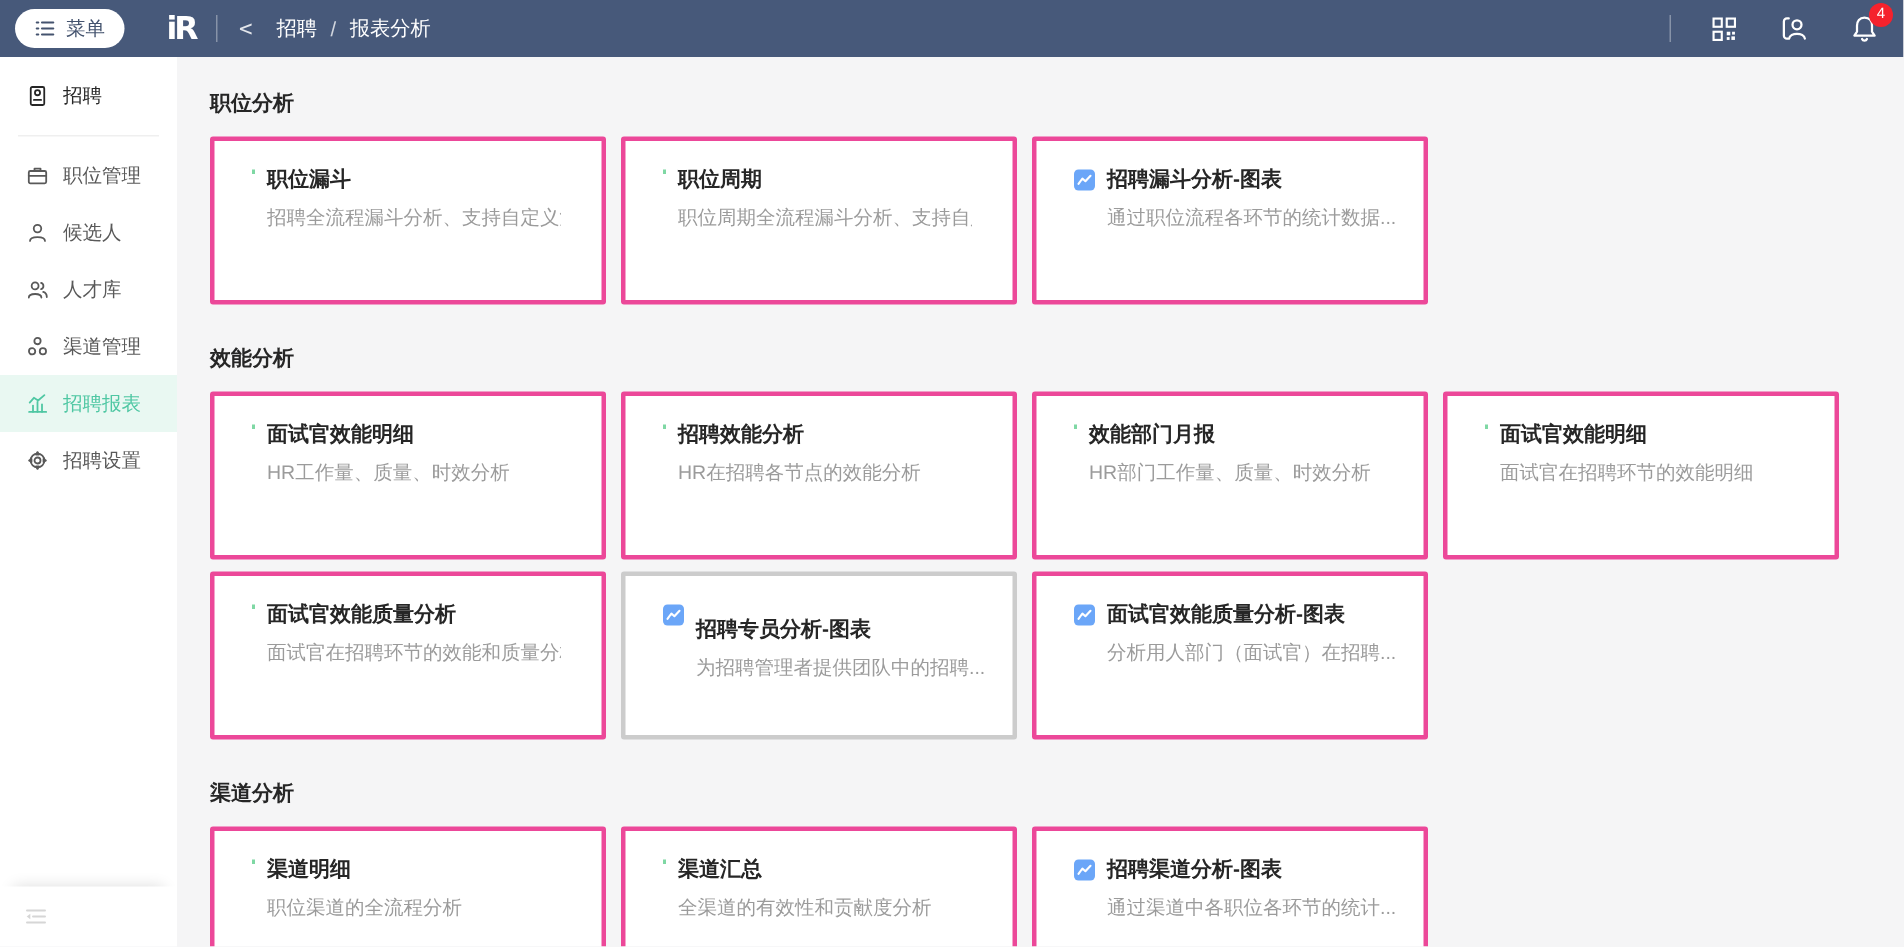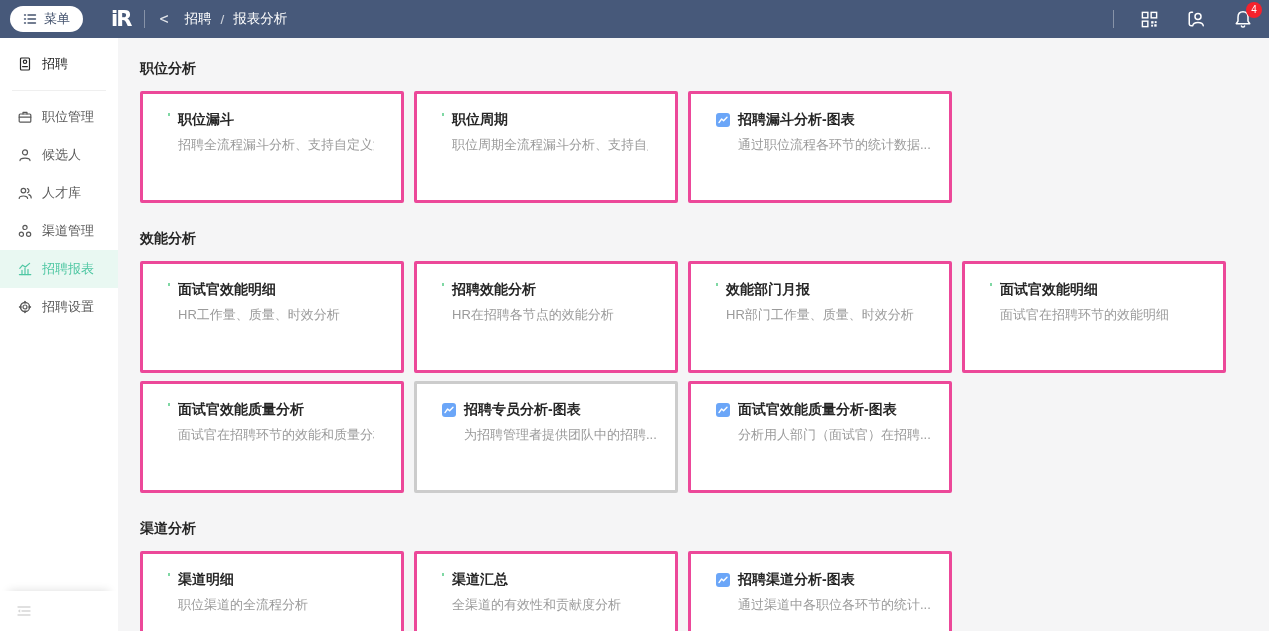--- a/index.html
+++ b/index.html
@@ -320,21 +320,21 @@
             </span>
           </div>
           <div class="card highlighted">
             <span class="card-icon-wrap">
               <span class="c-icon">
                 <svg width="12" height="12" viewBox="0 0 12 12">
                   <polyline points="2,8.6 4.6,5 6.6,6.8 10,3.2" fill="none" stroke="#fff" stroke-width="1.4" stroke-linecap="round" stroke-linejoin="round"></polyline>
                 </svg>
               </span>
             </span>
-            <span style="min-width:0;">
+            <span style="min-width:0;margin-top:10px;">
               <div class="card-title">招聘专员分析-图表</div>
               <div class="card-desc">为招聘管理者提供团队中的招聘...</div>
             </span>
           </div>
           <div class="card">
             <span class="card-icon-wrap">
               <span class="c-icon">
                 <svg width="12" height="12" viewBox="0 0 12 12">
                   <polyline points="2,8.6 4.6,5 6.6,6.8 10,3.2" fill="none" stroke="#fff" stroke-width="1.4" stroke-linecap="round" stroke-linejoin="round"></polyline>
                 </svg>

